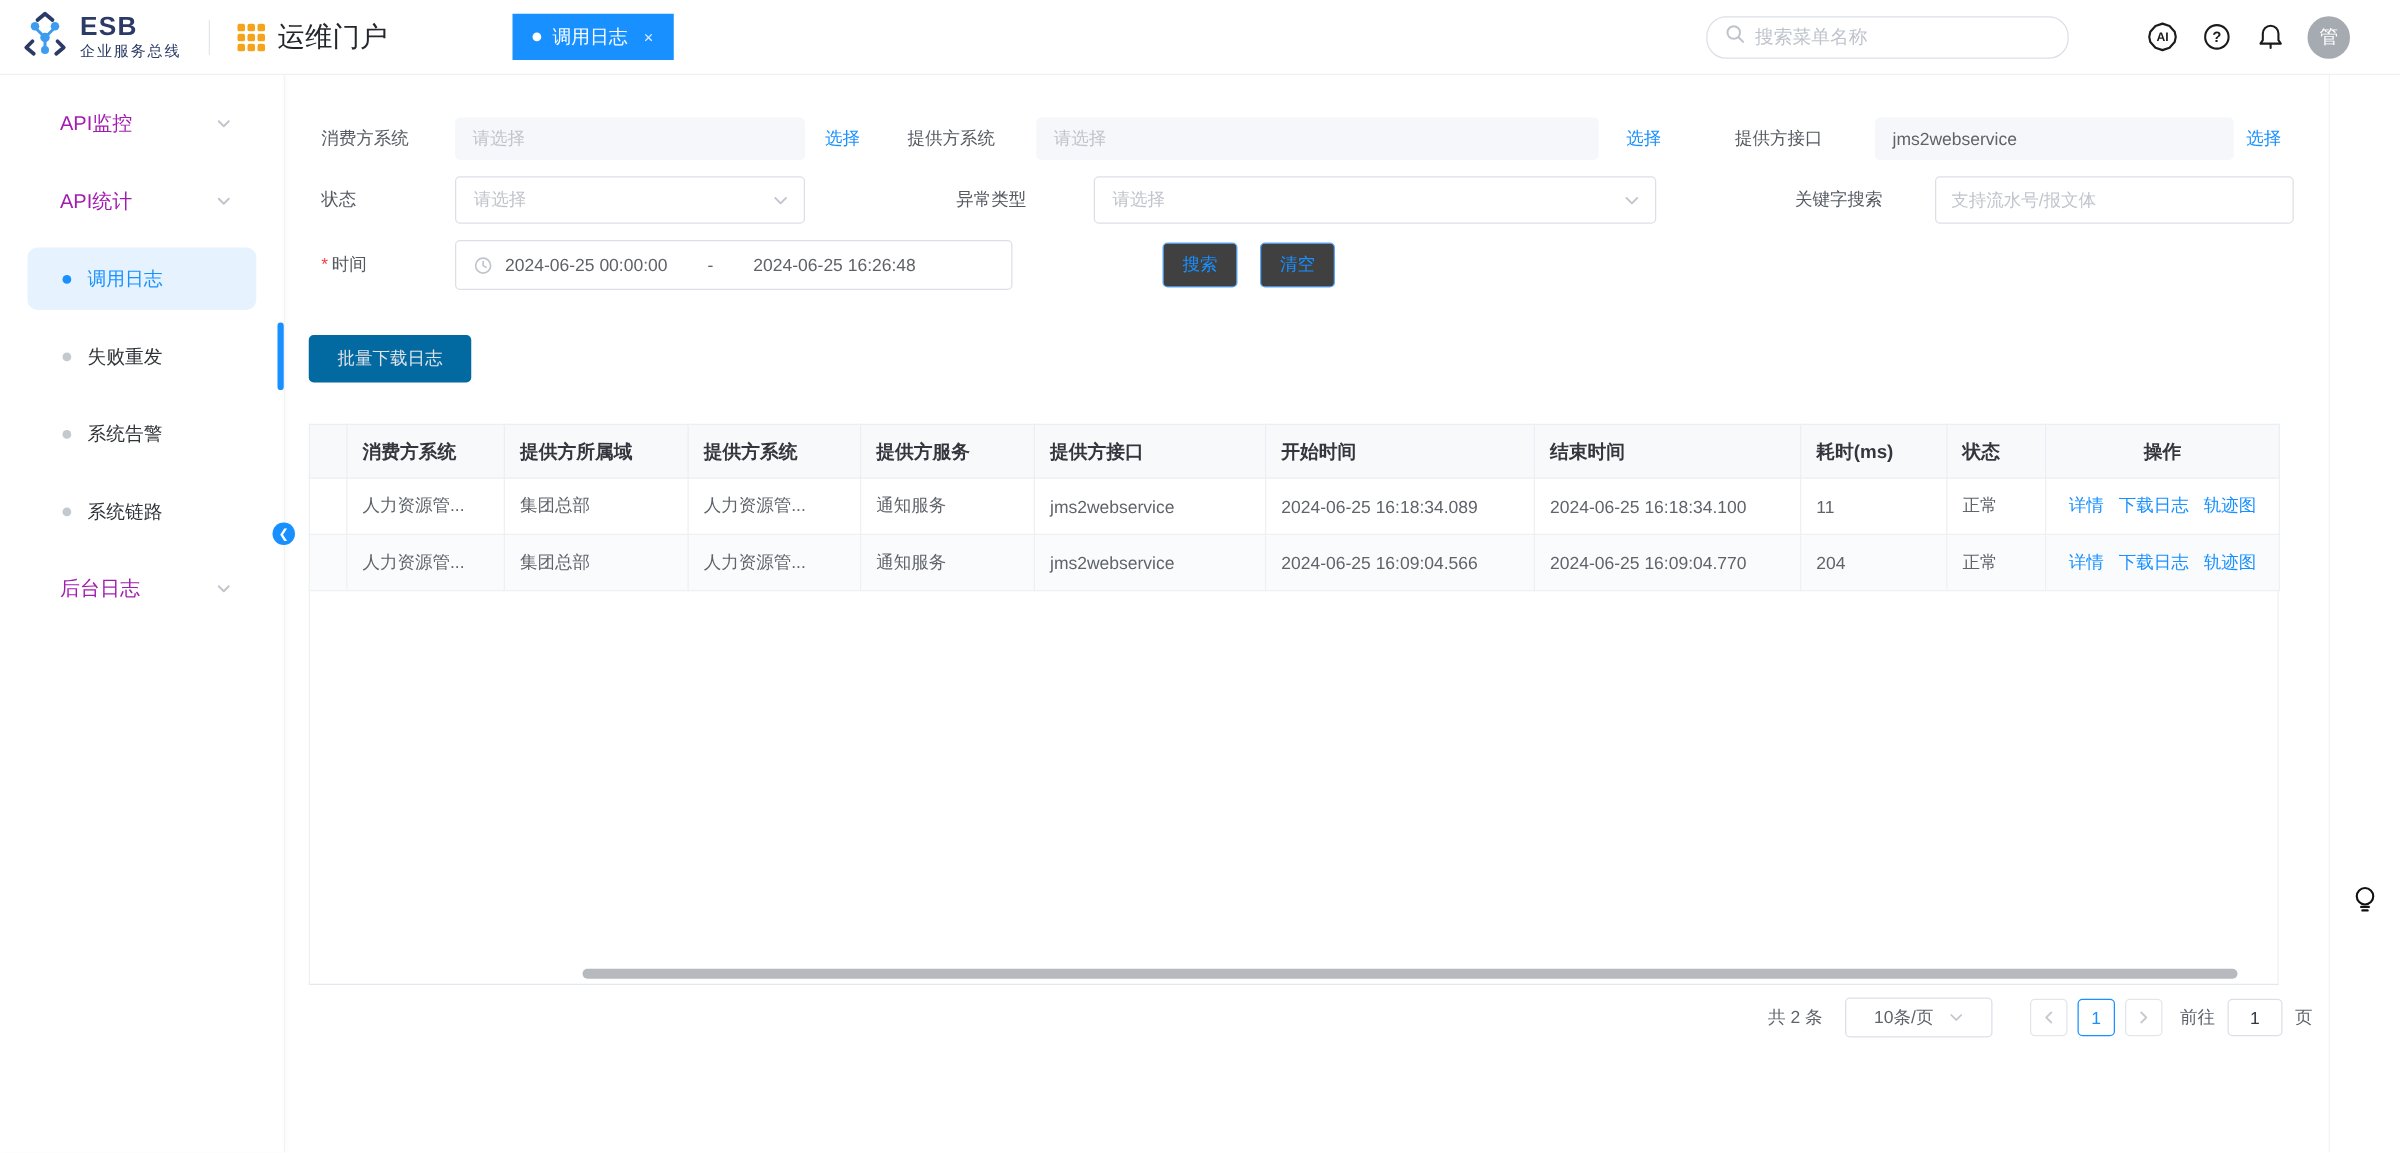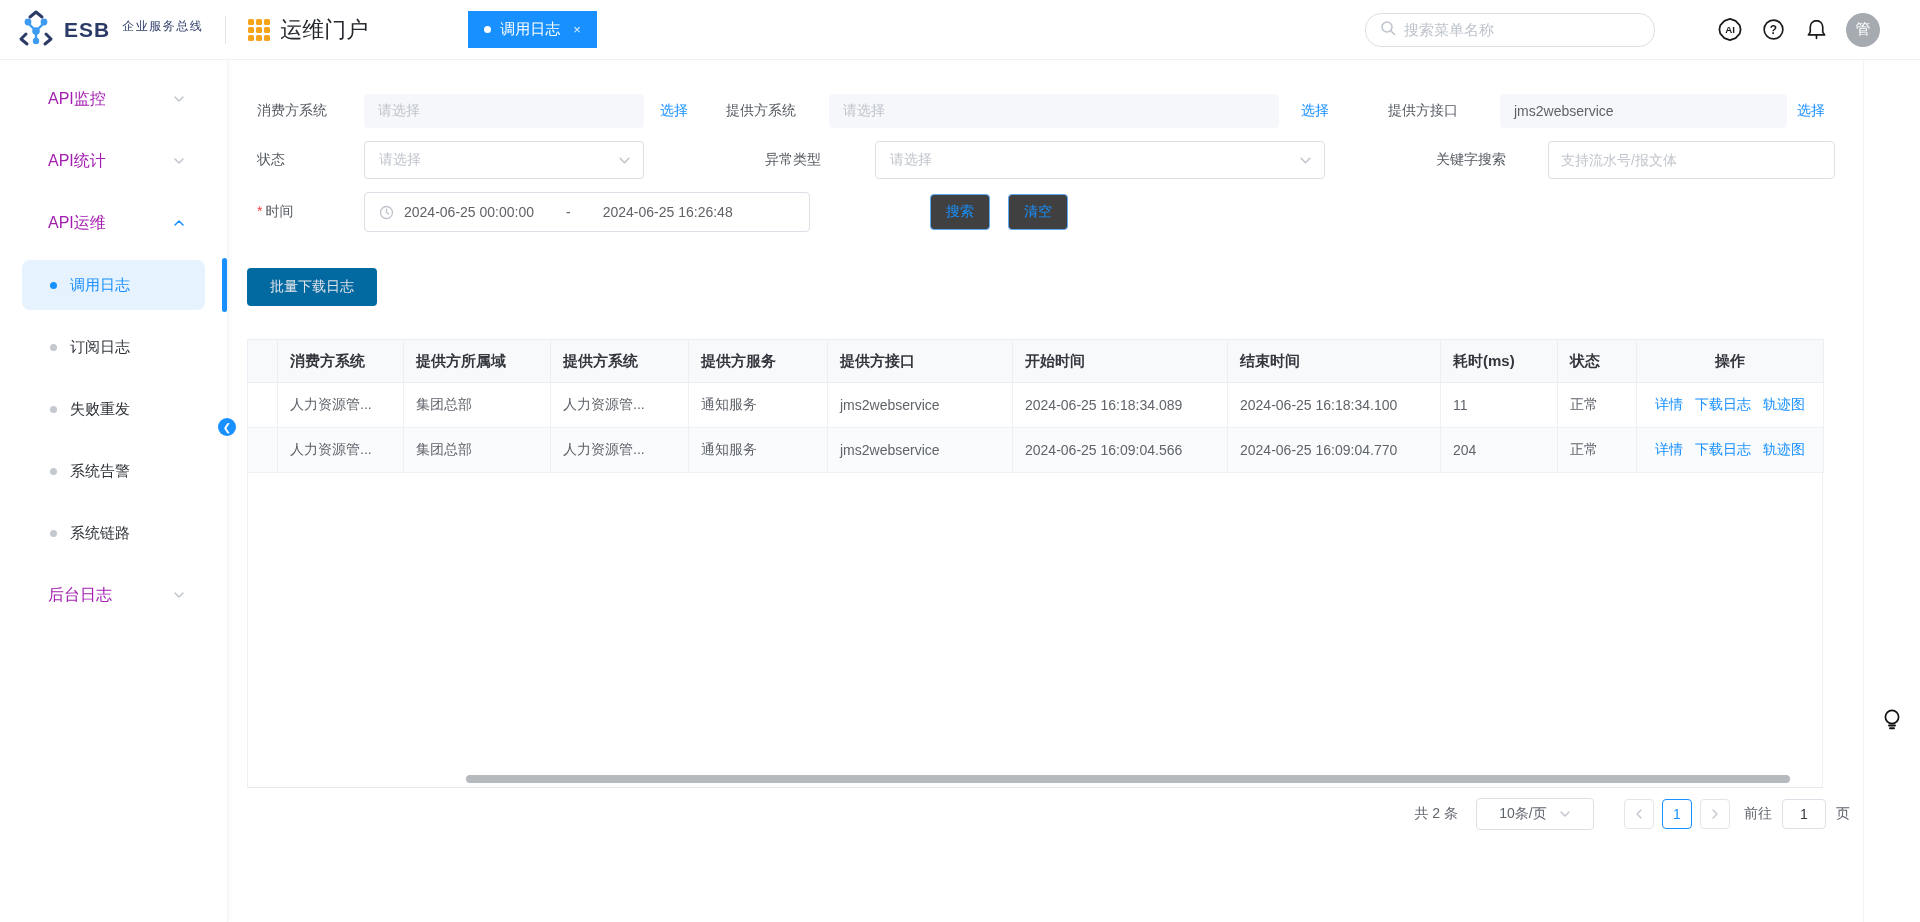--- a/index.html
+++ b/index.html
@@ -3,21 +3,21 @@
 <meta charset="utf-8">
 <style>
   * { box-sizing: border-box; margin: 0; padding: 0; }
   html,body { width: 1920px; height: 922px; overflow: hidden; background: #fff;
     font-family: "Liberation Sans", "DejaVu Sans", sans-serif; color: #303133; }
 
   
   .header { height: 60px; display: flex; align-items: center; padding: 0 40px 0 16px;
     background: #fff; border-bottom: 1px solid #eef0f3; position: relative; z-index: 10; }
   .logo { display: flex; align-items: center; gap: 8px; }
-  .logo-text { display: flex; flex-direction: row; line-height: 1.1; gap: 12px; }
+  .logo-text { display: flex; flex-direction: column; line-height: 1.1; }
   .logo-title { font-size: 21px; font-weight: 800; color: #2b3a66; letter-spacing: 1px; }
   .logo-subtitle { font-size: 12px; color: #2b3a66; letter-spacing: 1.5px; margin-top: 2px; }
   .header-divider { width: 1px; height: 28px; background: #e3e6eb; margin: 0 22px; }
   .portal { display: flex; align-items: center; gap: 10px; }
   .grid-icon { display: grid; grid-template-columns: repeat(3, 6px); grid-template-rows: repeat(3, 6px); gap: 2px; }
   .grid-icon span { background: #f5a31a; border-radius: 1.5px; }
   .portal-name { font-size: 22px; font-weight: 400; color: #23262b; }
   .tab { margin-left: 100px; height: 37px; background: #1890ff; color: #fff;
     display: flex; align-items: center; padding: 0 16px; gap: 9px; font-size: 15px; cursor: pointer; }
   .tab-dot { width: 7px; height: 7px; border-radius: 50%; background: #fff; }
@@ -195,33 +195,23 @@
       <svg width="12" height="12" viewBox="0 0 12 12" fill="none">
           <path d="M2 4 L6 8 L10 4" stroke="#c0c4cc" stroke-width="1.5" stroke-linecap="round" stroke-linejoin="round"></path>
         </svg>
     </div>
     <div class="menu-group">
       <span>API统计</span>
       <svg width="12" height="12" viewBox="0 0 12 12" fill="none">
           <path d="M2 4 L6 8 L10 4" stroke="#c0c4cc" stroke-width="1.5" stroke-linecap="round" stroke-linejoin="round"></path>
         </svg>
     </div>
-    <div class="menu-group">
-      <span>API运维</span>
-      <svg width="12" height="12" viewBox="0 0 12 12" fill="none">
-          <path d="M2 8 L6 4 L10 8" stroke="#1890ff" stroke-width="1.5" stroke-linecap="round" stroke-linejoin="round"></path>
-        </svg>
-    </div>
     <div class="sub-item active">
       <span class="sub-dot"></span>
       <span>调用日志</span>
-    </div>
-    <div class="sub-item">
-      <span class="sub-dot"></span>
-      <span>订阅日志</span>
     </div>
     <div class="sub-item">
       <span class="sub-dot"></span>
       <span>失败重发</span>
     </div>
     <div class="sub-item">
       <span class="sub-dot"></span>
       <span>系统告警</span>
     </div>
     <div class="sub-item">

